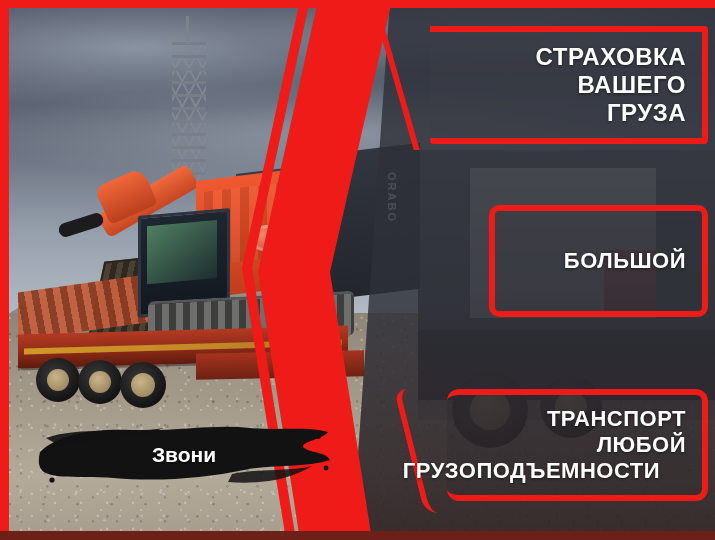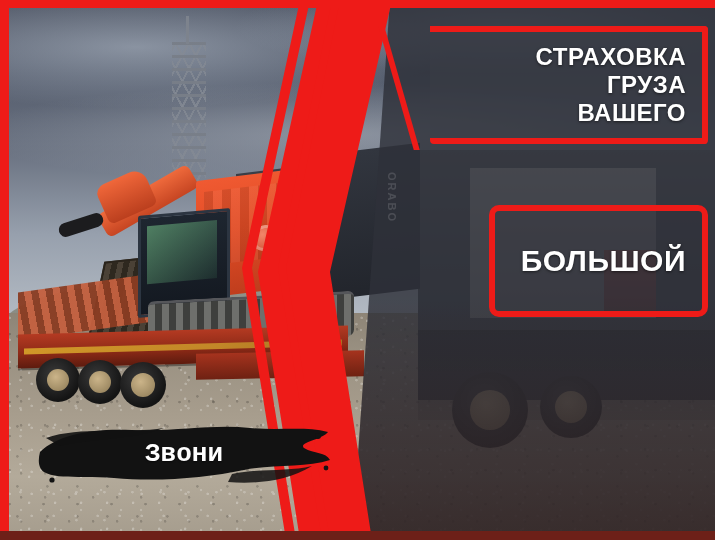--- a/index.html
+++ b/index.html
@@ -272,21 +272,21 @@
     -webkit-clip-path:none;
     background:rgba(60,63,72,.35);
   }
   #box1 .lines{font-size:24px;}
 
   #box2{
     left:489px;top:205px;width:219px;height:112px;
     border-radius:10px;
     background:rgba(45,48,56,.30);
   }
-  #box2 .lines{font-size:30px;}
+  #box2 .lines{font-size:22px;}
 
   #box3{
     left:447px;top:389px;width:261px;height:112px;
     border-radius:12px;
     background:rgba(45,40,44,.25);
   }
   #box3 .lines{font-size:22px;}
 
   
   .overflow-left{position:relative;left:-26px;}
@@ -312,23 +312,22 @@
   }
 
   
   .brush{
     position:absolute;left:36px;top:416px;width:296px;height:78px;z-index:32;
   }
   .brush svg{position:absolute;inset:0;width:100%;height:100%;}
   .brush .btext{
     position:absolute;inset:0;
     display:flex;flex-direction:column;align-items:center;justify-content:center;
-    color:#fff;font-weight:700;font-size:26px;line-height:1.12;
+    color:#fff;font-weight:700;font-size:21px;line-height:1.12;
     text-shadow:0 1px 2px rgba(0,0,0,.6);
-    font-family:Liberation Mono, monospace;
   }
 
   
   .avito{
     position:absolute;right:22px;bottom:16px;z-index:35;
     display:flex;align-items:center;gap:6px;opacity:.82;
   }
   .avito .dots{position:relative;width:26px;height:22px;}
   .avito .dots span{position:absolute;border-radius:50%;background:#f2f2f2;}
   .avito .d1{left:0;top:3px;width:9px;height:9px;}
@@ -395,31 +394,38 @@
   <div class="dark-panel"></div>
   <div class="dark-panel-lower"></div>
 
   <div class="chev-wide"></div>
   <div class="chev-thin"></div>
   <div class="chev-thin2"></div>
 
   <div class="tbox" id="box1">
     <div class="lines">
       <div>СТРАХОВКА</div>
+      <div>ВАШЕГО</div>
       <div>ГРУЗА</div>
-      <div>ВАШЕГО</div>
     </div>
   </div>
 
   <div class="tbox" id="box2">
     <div class="lines">
       <div>БОЛЬШОЙ</div>
     </div>
   </div>
 
+  <div class="tbox" id="box3">
+    <div class="lines">
+      <div>ТРАНСПОРТ</div>
+      <div>ЛЮБОЙ</div>
+      <div class="overflow-left">ГРУЗОПОДЪЕМНОСТИ</div>
+    </div>
+  </div>
 
   <div class="brush">
     <svg viewBox="0 0 296 78" preserveAspectRatio="none">
       <path d="M4,36 C22,18 58,12 96,14 C140,16 176,8 214,12 C244,15 268,10 292,16
                C286,24 262,26 268,32 C278,38 290,36 294,44
                C270,52 236,48 208,54 C170,62 122,66 78,62
                C48,59 22,64 8,56 C2,52 2,44 4,36 Z" fill="#121212"></path>
       <path d="M10,22 C44,10 92,18 128,12 C98,24 56,22 24,30 Z" fill="#121212" opacity=".9"></path>
       <path d="M196,58 C224,52 252,56 276,50 C250,66 218,68 192,66 Z" fill="#121212" opacity=".85"></path>
       <circle cx="282" cy="20" r="3" fill="#121212"></circle>

